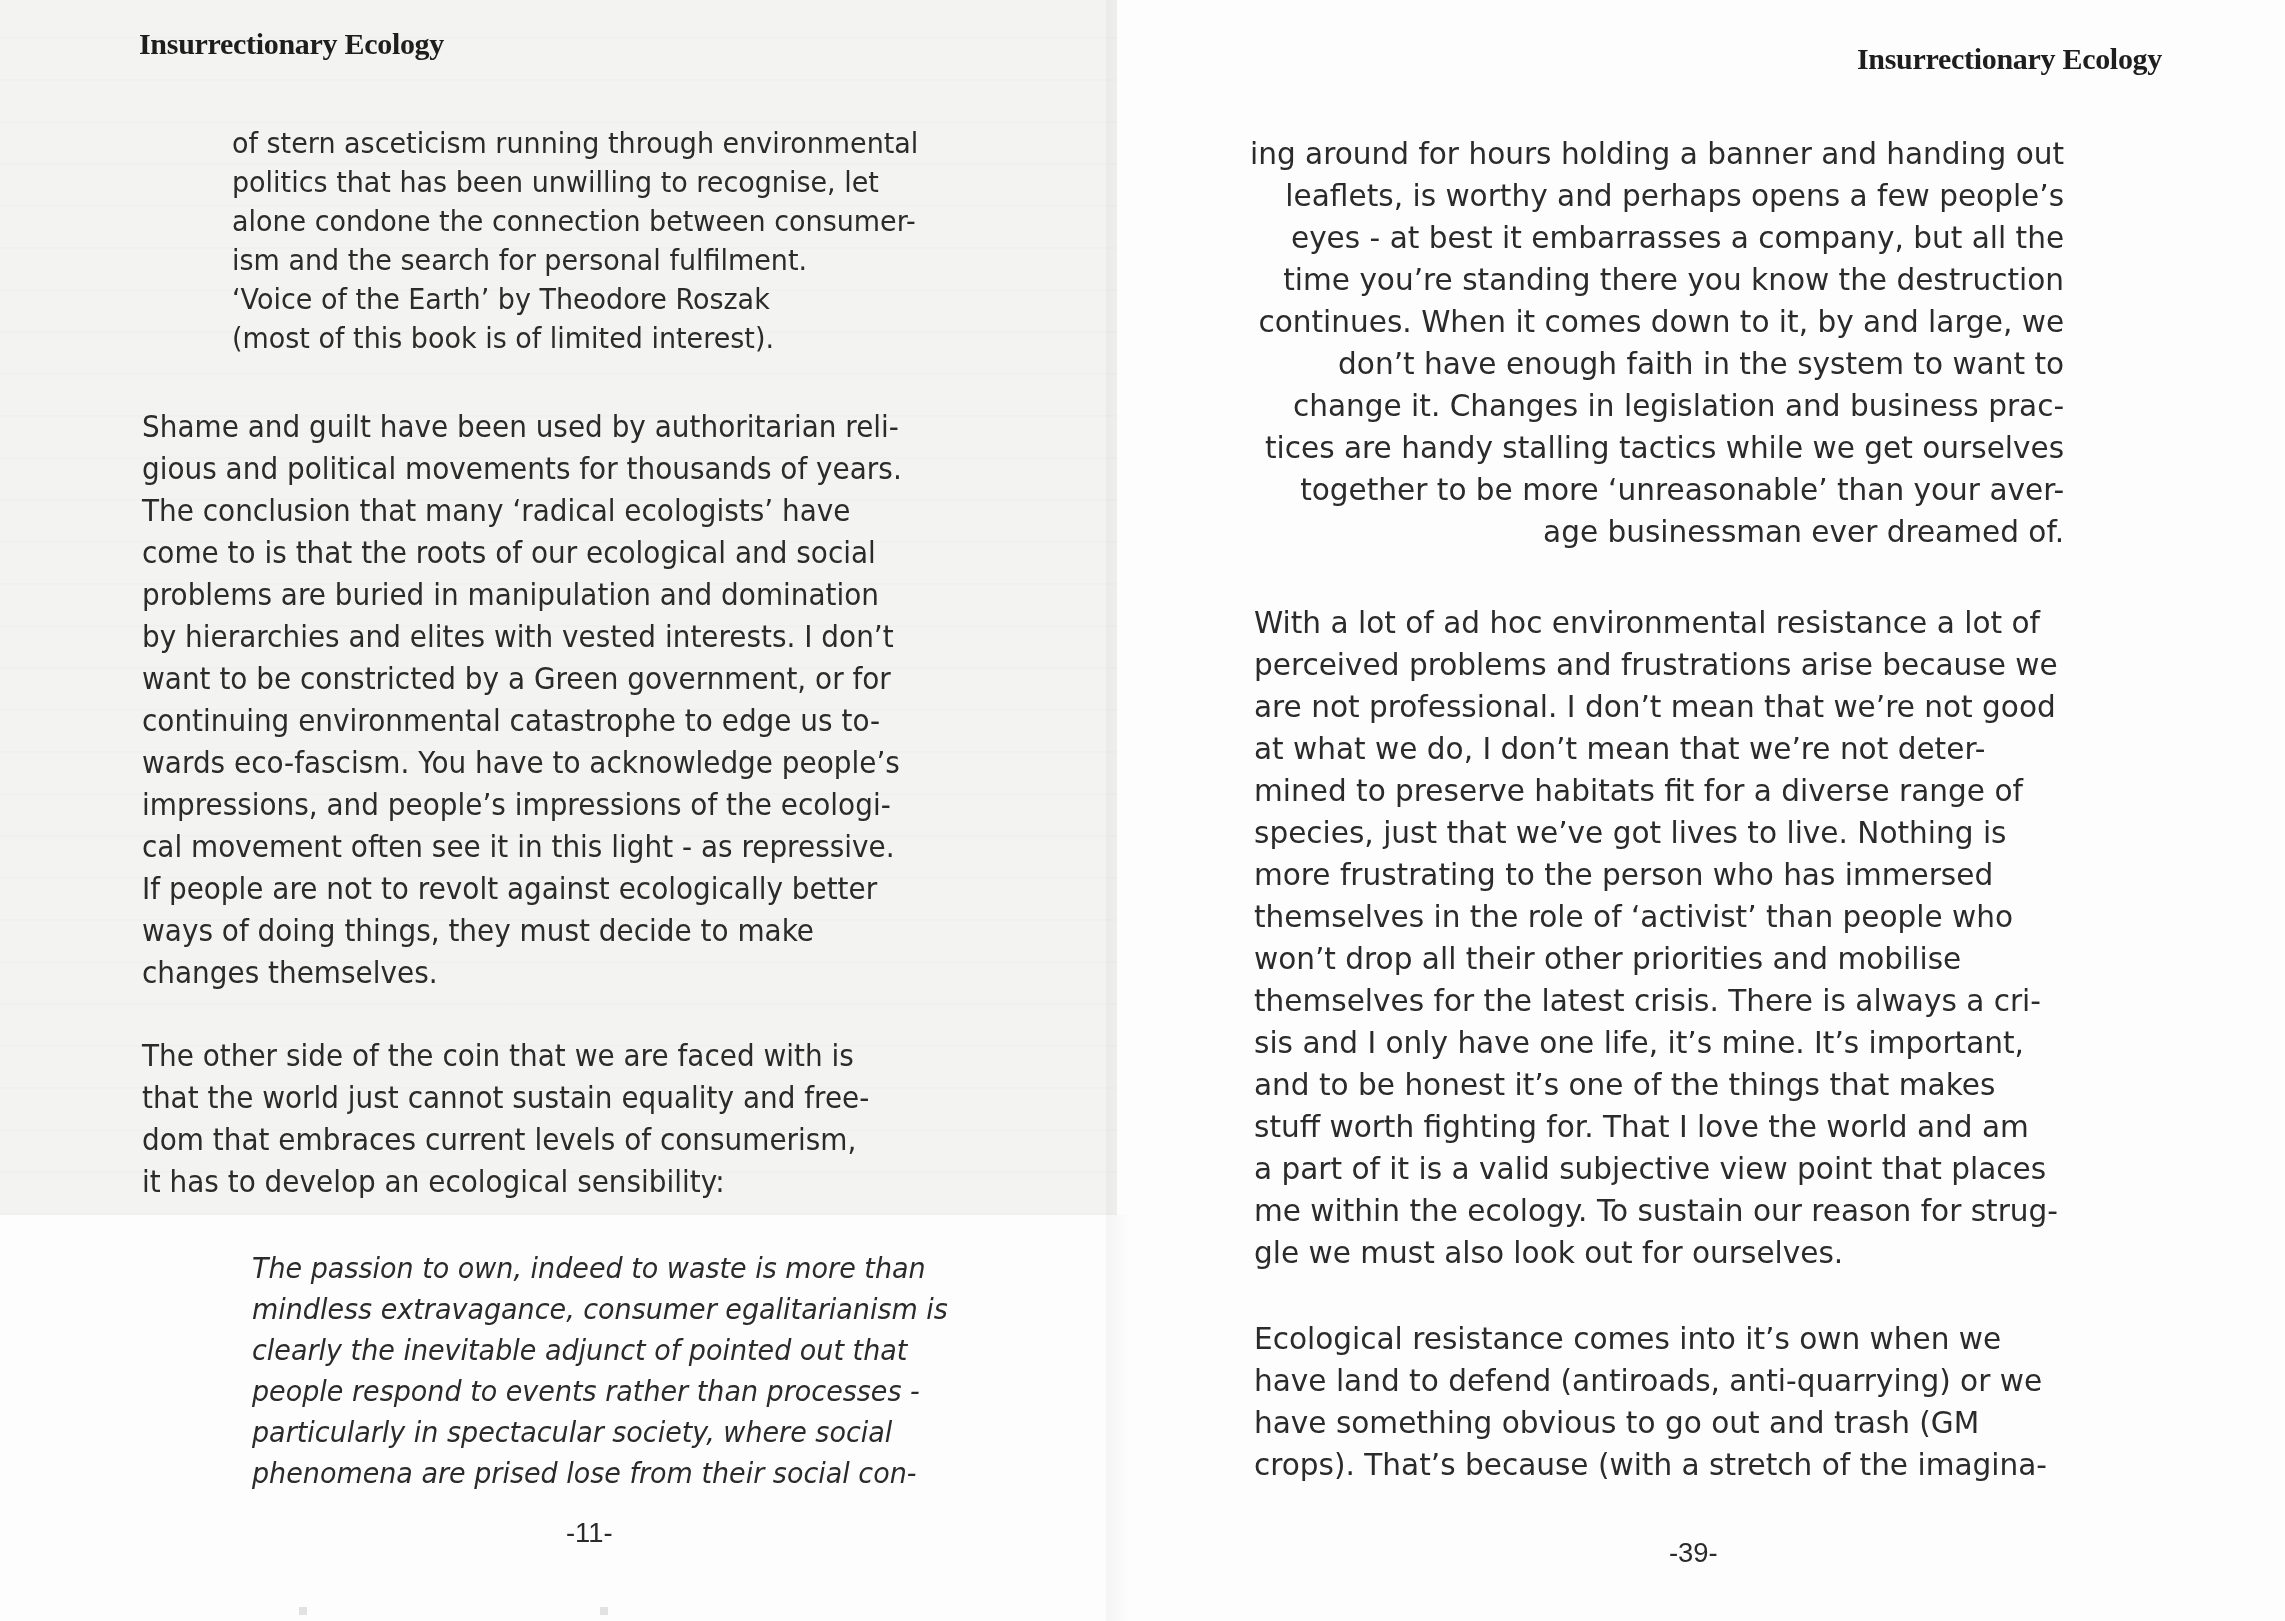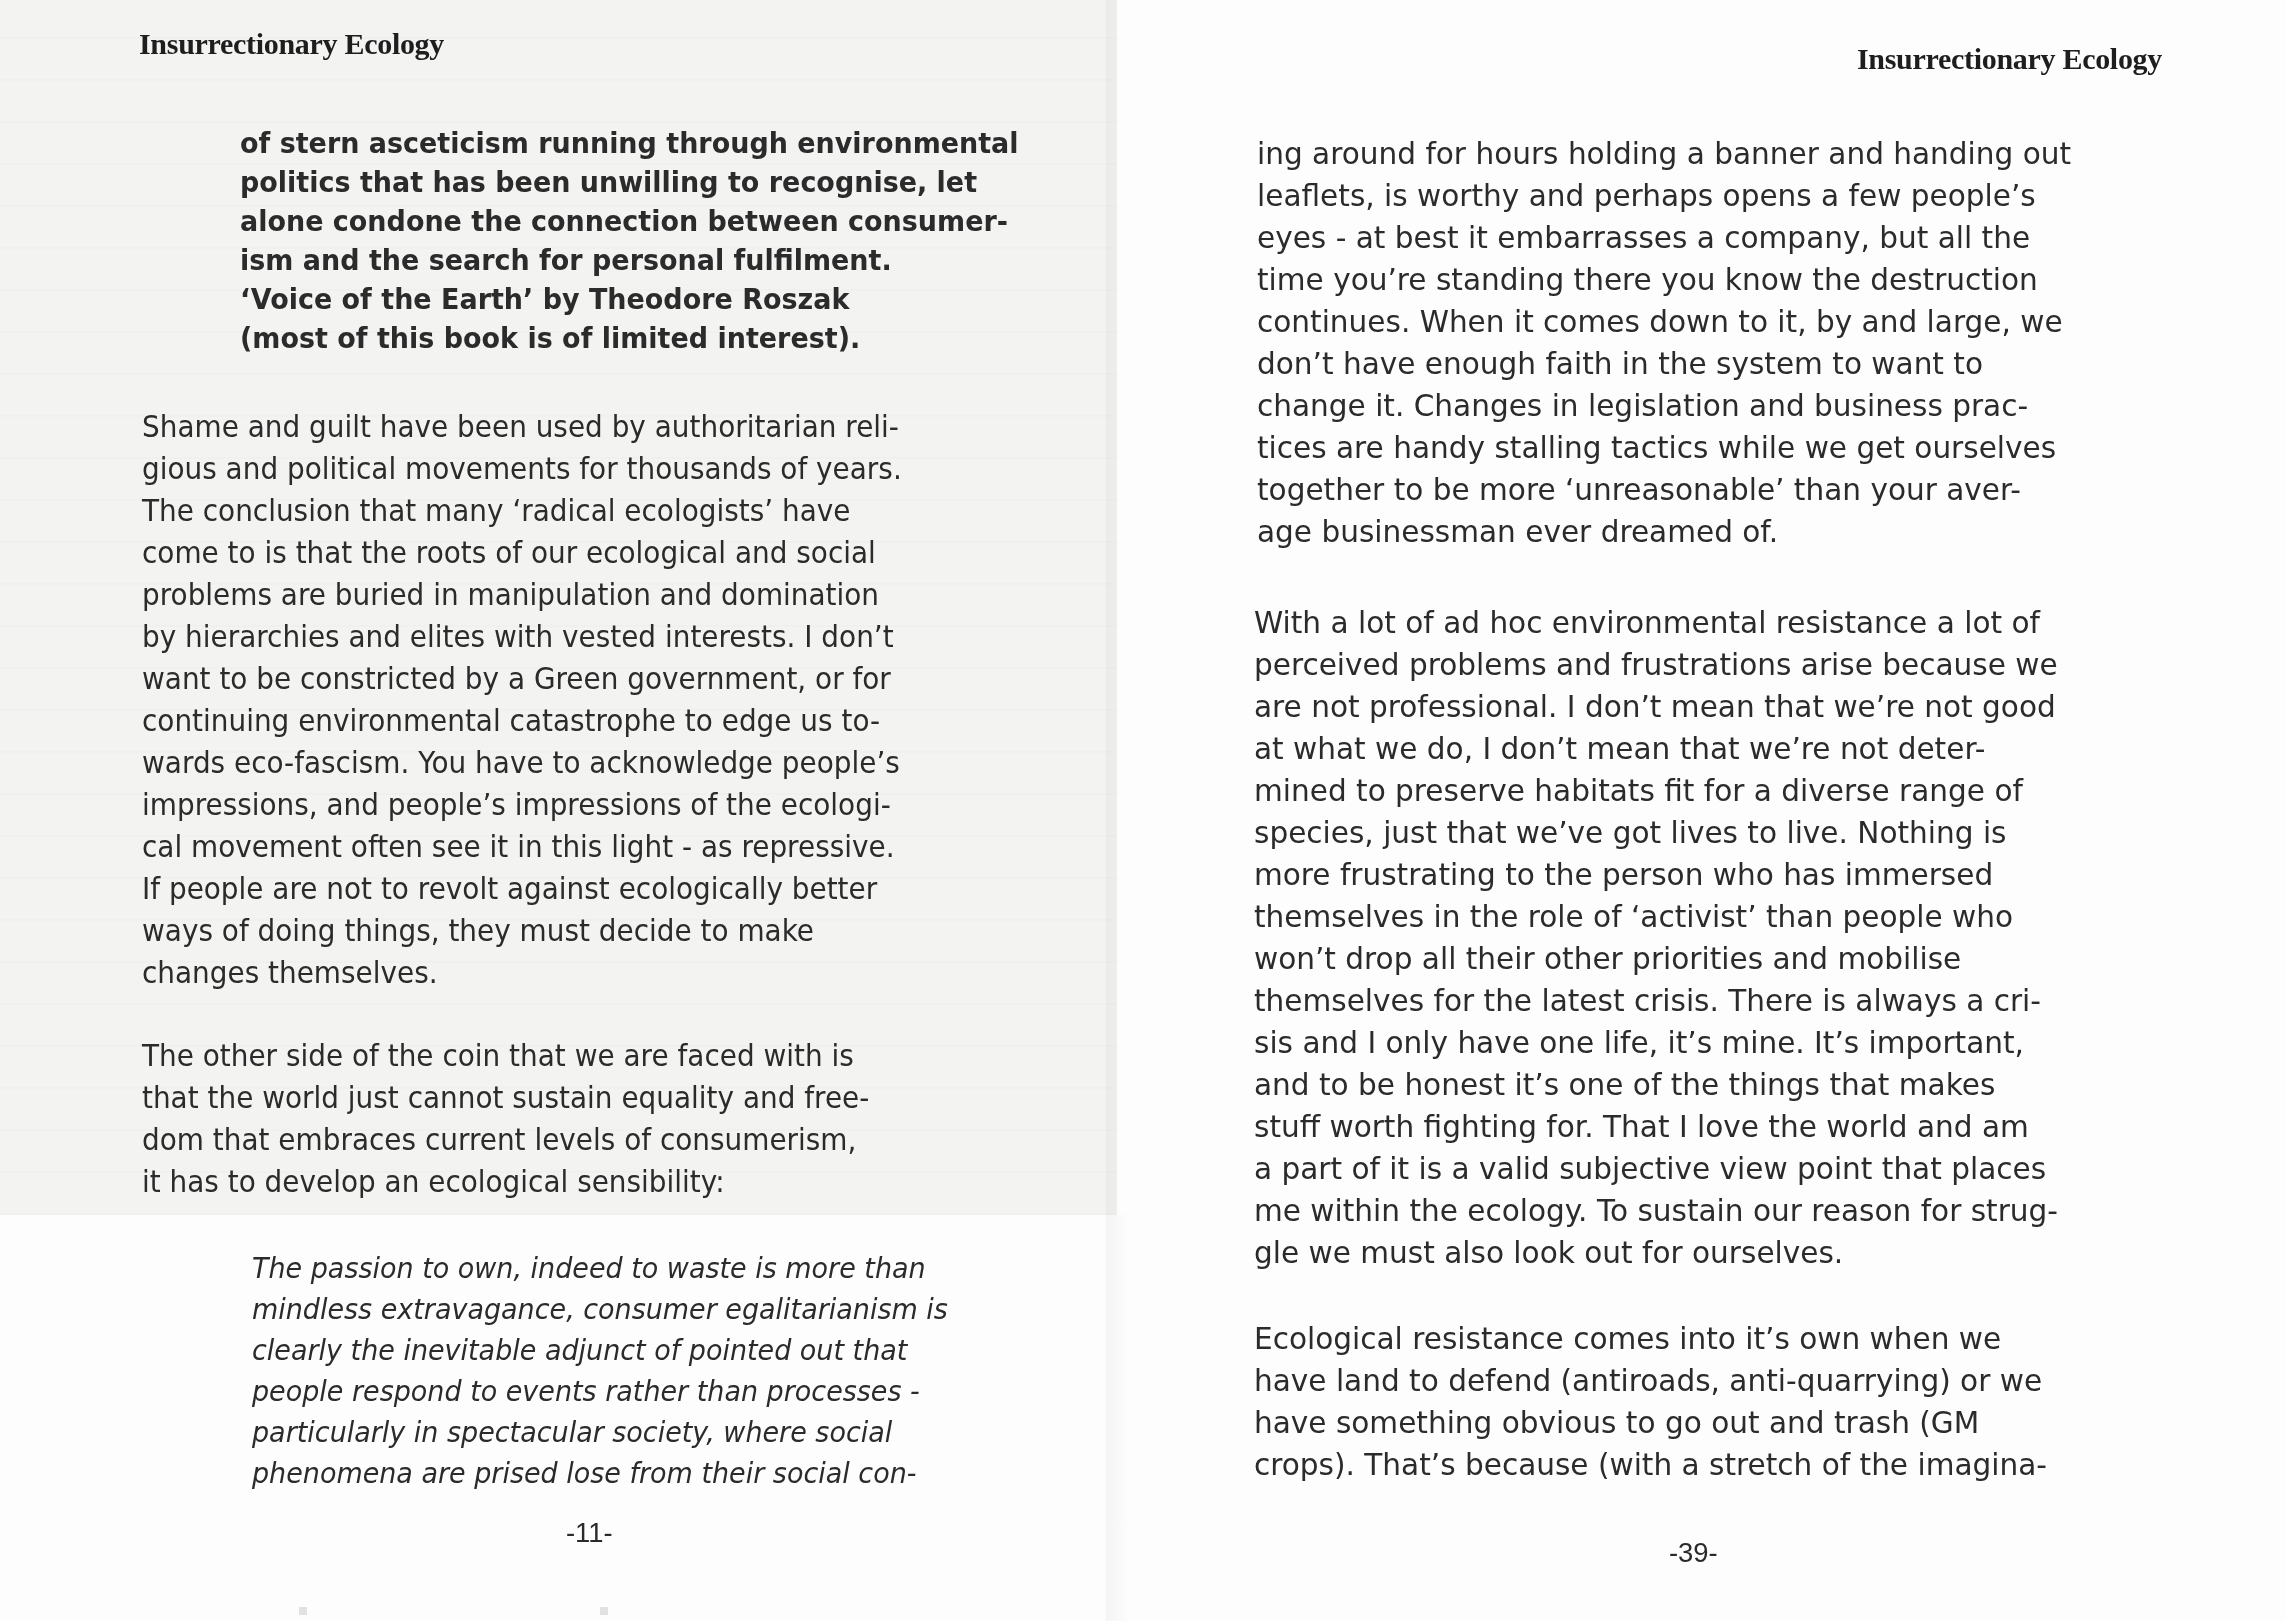--- a/index.html
+++ b/index.html
@@ -53,21 +53,21 @@
   .scan-mark {
     position: absolute; width: 7.8px; height: 7.8px; background: #e2e2e2;
   }
 </style>
 </head>
 <body>
 
 <div class="page page-left">
   <div class="running-head head-left">Insurrectionary Ecology</div>
 
-  <div class="block left-quote" style="left:240px; top:124px;font-weight:bold;">
+  <div class="block left-quote" style="left:232px; top:124px;">
     <span class="line">of stern asceticism running through environmental</span>
     <span class="line">politics that has been unwilling to recognise, let</span>
     <span class="line">alone condone the connection between consumer-</span>
     <span class="line">ism and the search for personal fulfilment.</span>
     <span class="line">‘Voice of the Earth’ by Theodore Roszak</span>
     <span class="line">(most of this book is of limited interest).</span>
   </div>
 
   <div class="block left-body" style="left:142px; top:406px;">
     <span class="line">Shame and guilt have been used by authoritarian reli-</span>
@@ -106,21 +106,21 @@
 
   <div class="scan-mark" style="left:299px; top:1607px;"></div>
   <div class="scan-mark" style="left:600px; top:1607px;"></div>
 </div>
 
 <div class="gutter-shadow"></div>
 
 <div class="page page-right">
   <div class="running-head head-right">Insurrectionary Ecology</div>
 
-  <div class="block right-body" style="left:140px; top:133px;">
+  <div class="block right-body" style="left:133px; top:133px;text-align:right;">
     <span class="line">ing around for hours holding a banner and handing out</span>
     <span class="line">leaflets, is worthy and perhaps opens a few people’s</span>
     <span class="line">eyes - at best it embarrasses a company, but all the</span>
     <span class="line">time you’re standing there you know the destruction</span>
     <span class="line">continues. When it comes down to it, by and large, we</span>
     <span class="line">don’t have enough faith in the system to want to</span>
     <span class="line">change it. Changes in legislation and business prac-</span>
     <span class="line">tices are handy stalling tactics while we get ourselves</span>
     <span class="line">together to be more ‘unreasonable’ than your aver-</span>
     <span class="line">age businessman ever dreamed of.</span>

